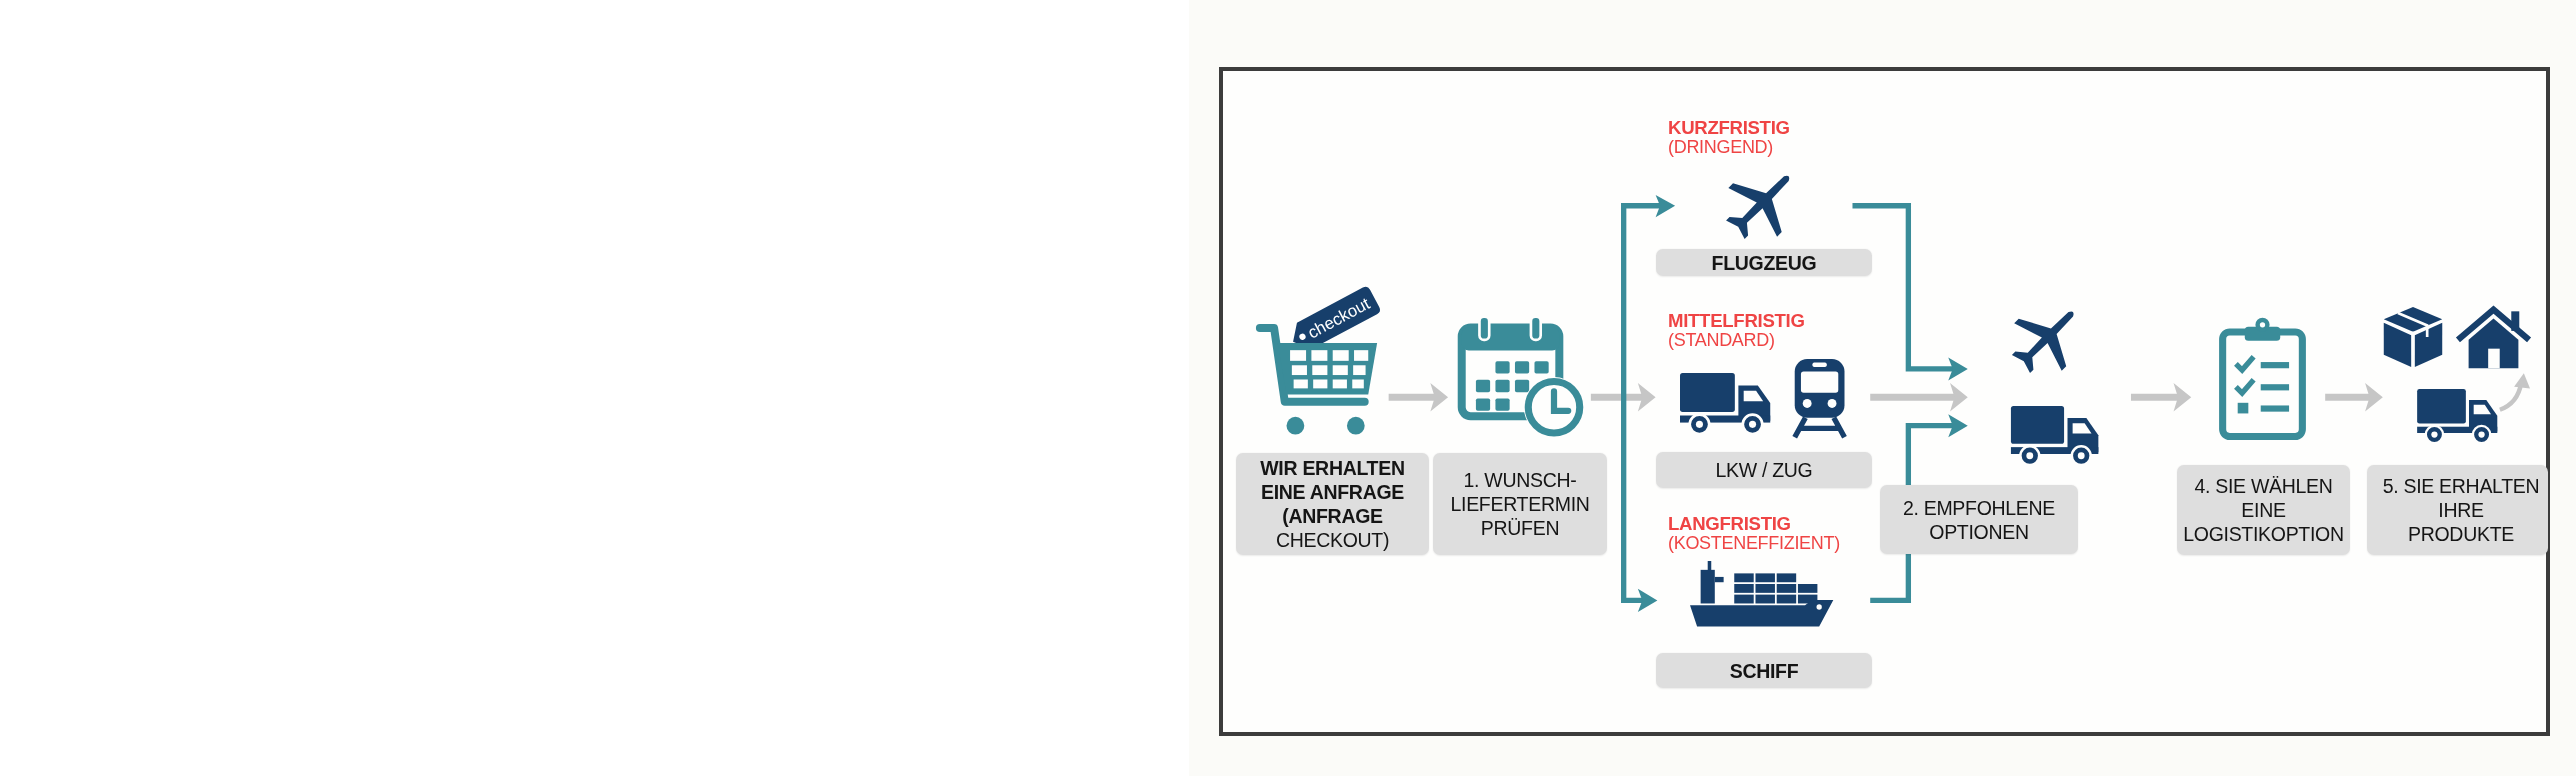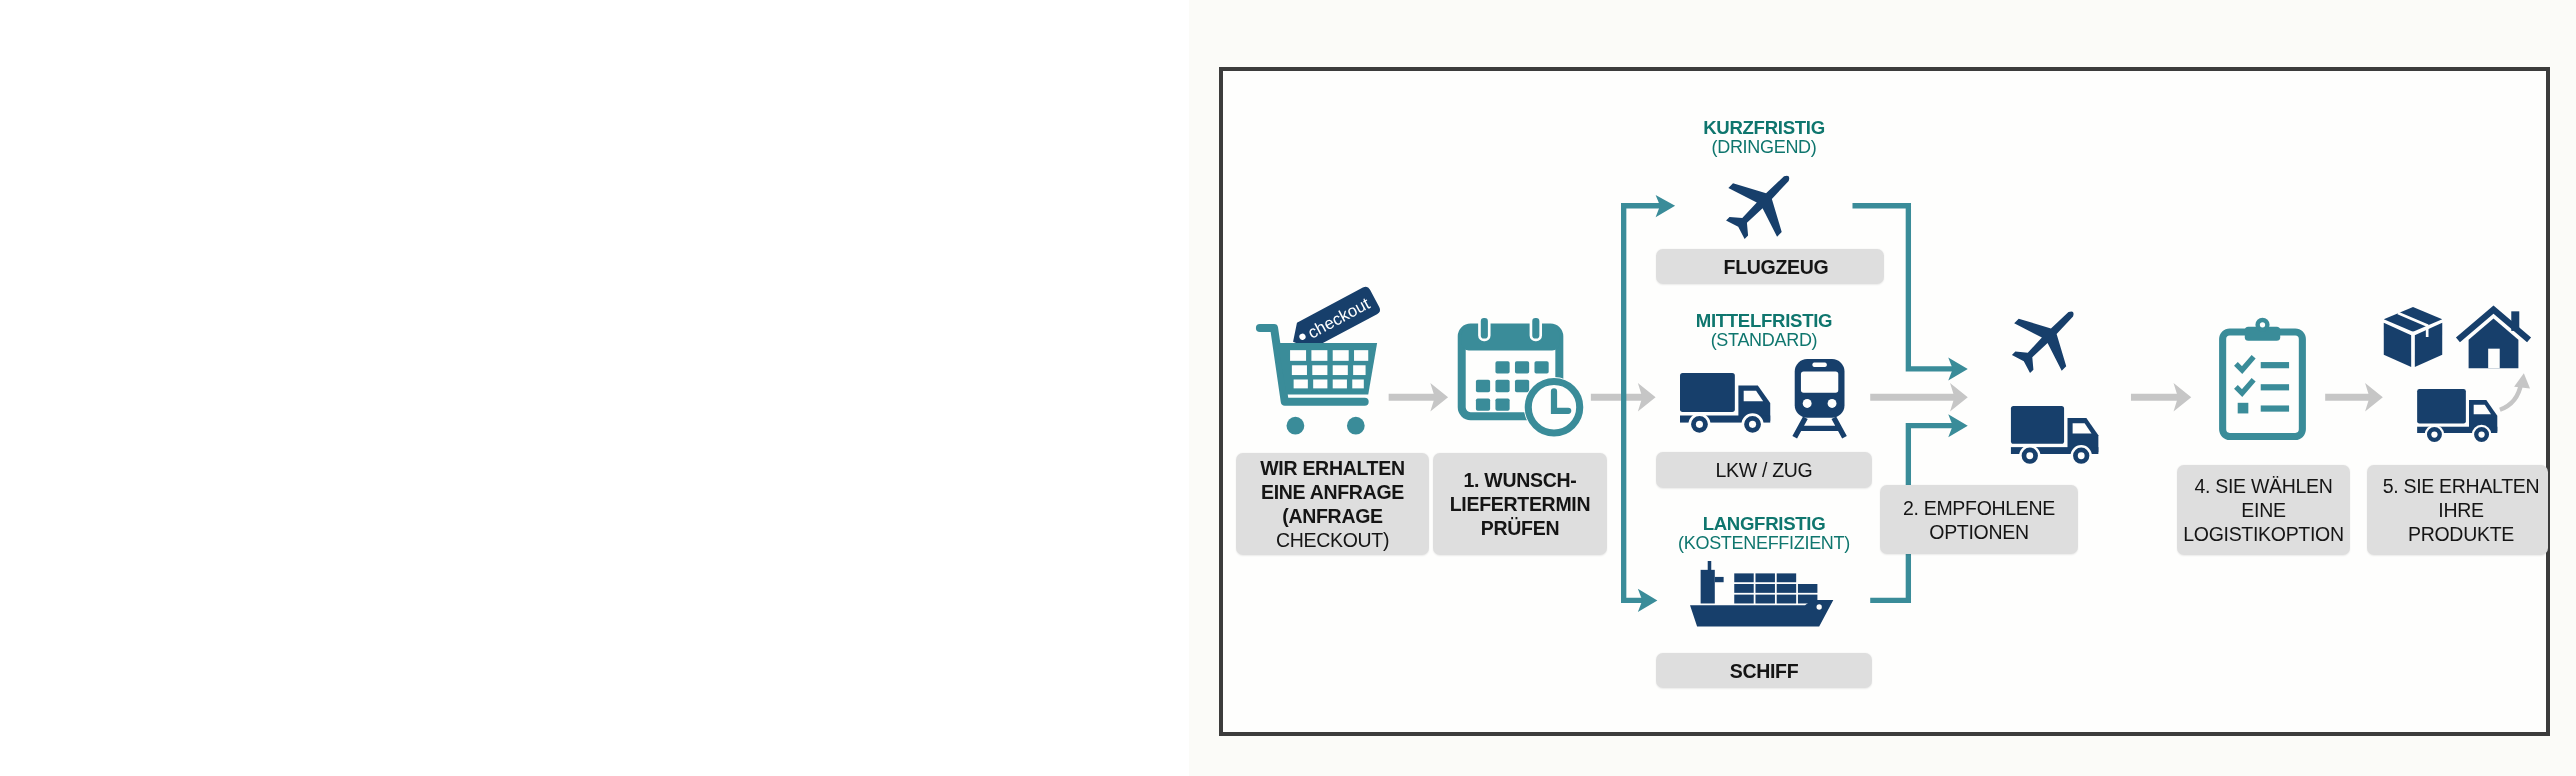--- a/index.html
+++ b/index.html
@@ -20,21 +20,21 @@
   .box {
     position:absolute; background:#dedede; border-radius:7px;
     display:flex; align-items:center; justify-content:center; text-align:center;
     color:#151515; font-weight:700; font-size:19.5px; line-height:24px;
     letter-spacing:-0.3px;
     box-shadow:0 0.9px 1.8px rgba(0,0,0,0.08);
   }
   .box .t { display:block; }
   .mode-box { font-size:19.5px; }
   .heading {
-    position:absolute; text-align:center; color:#0f766e; font-weight:700;
+    position:absolute; text-align:left; color:#ef4444; font-weight:700;
     font-size:18.6px; line-height:19.5px; letter-spacing:-0.3px;
   }
   .heading .sub { font-weight:400; font-size:18px; display:block; }
   .heading .main { display:block; }
   svg { display:block; overflow:visible; }
 </style>
 </head>
 <body>
 
 <div class="bg-right"></div>
@@ -143,39 +143,39 @@
       <rect x="20" y="94" width="16" height="14" rx="2"></rect>
         <rect x="42" y="94" width="16" height="14" rx="2"></rect>
     </g>
     <circle cx="108" cy="104" r="34" fill="#fefefd"></circle>
     <circle cx="108" cy="104" r="29" fill="none" stroke="#3a8c99" stroke-width="8"></circle>
     <path d="M108,86 L108,108 L124,108" fill="none" stroke="#3a8c99" stroke-width="7" stroke-linecap="round"></path>
   </svg>
 </div>
 
 <div class="box" style="left:1433px;top:453px;width:174px;height:102px;">
-  <div style="font-weight:700">
+  <div style="font-weight:400">
     <span class="t">1. WUNSCH-</span>
     <span class="t">LIEFERTERMIN</span>
     <span class="t">PRÜFEN</span>
   </div>
 </div>
 
 <div class="heading" style="left:1668px;top:118px;width:192px;">
   <span class="main">KURZFRISTIG</span>
   <span class="sub">(DRINGEND)</span>
 </div>
 <div class="abs" style="left:1721px;top:162px;">
   <svg width="82" height="82" viewBox="0 0 100 100">
     <g transform="rotate(45 50 50)" fill="#173f6b">
       <path d="M46,8 Q50,0 54,8 L55,38 L92,58 L92,66 L55,54 L54,80 L66,90 L66,96 L50,91 L34,96 L34,90 L46,80 L45,54 L8,66 L8,58 L45,38 Z"></path>
     </g>
   </svg>
 </div>
-<div class="box mode-box" style="left:1656px;top:249px;width:216px;height:35px;padding-left:12px;">
+<div class="box mode-box" style="left:1656px;top:249px;width:216px;height:27px;">
   <span>FLUGZEUG</span>
 </div>
 
 <div class="heading" style="left:1668px;top:311px;width:192px;">
   <span class="main">MITTELFRISTIG</span>
   <span class="sub">(STANDARD)</span>
 </div>
 <div class="abs" style="left:1680px;top:373px;">
   <svg width="92" height="62" viewBox="0 0 104 70">
     <rect x="0" y="0" width="62" height="44" rx="3" fill="#173f6b"></rect>

